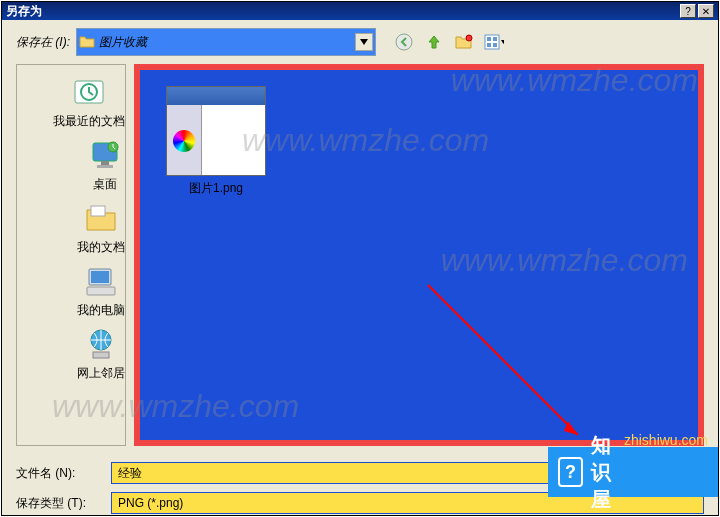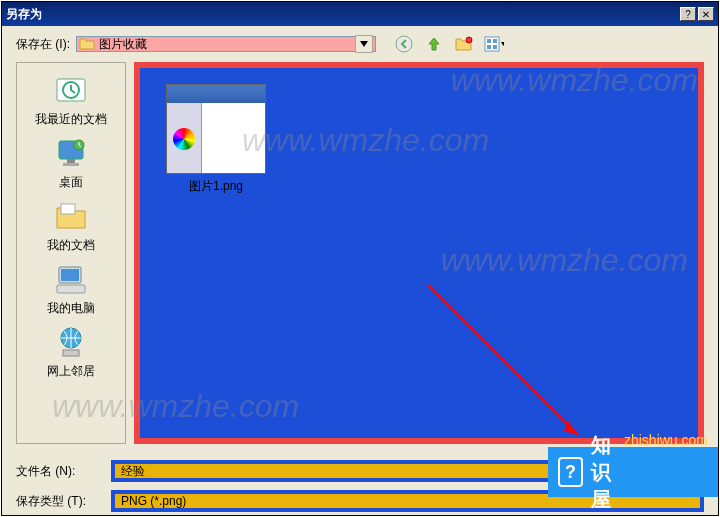--- a/index.html
+++ b/index.html
@@ -1,46 +1,46 @@
 <!DOCTYPE html>
 <html><head>
 <meta charset="utf-8">
 <style>
 * { box-sizing: border-box; margin: 0; padding: 0; }
 body { width: 720px; height: 517px; background: #fff; font-family: "Microsoft YaHei", SimSun, sans-serif; font-size: 12px; position: relative; overflow: hidden; }
 .outer { border: 1px solid #000; width: 718px; height: 515px; margin: 1px; background: #ece9d8; position: relative; }
-.titlebar { background: linear-gradient(to bottom, #0a246a, #0c3b9e); height: 24px; display: flex; align-items: center; padding: 0 4px; color: #fff; }
+.titlebar { background: linear-gradient(to bottom, #0a246a, #0c3b9e); height: 18px; display: flex; align-items: center; padding: 0 4px; color: #fff; }
 .titlebar .title { font-weight: bold; font-size: 12px; flex: 1; }
 .titlebar .tbtn { width: 16px; height: 14px; background: #d4d0c8; border: 1px solid #fff; border-right-color: #404040; border-bottom-color: #404040; margin-left: 2px; display: flex; align-items: center; justify-content: center; font-size: 10px; font-family: Arial; color: #000; }
-.toprow { display: flex; align-items: center; padding: 8px 14px; gap: 6px; }
+.toprow { display: flex; align-items: center; padding: 8px 14px; gap: 6px; font-style: italic; }
 .lbl { font-size: 12px; }
-.combo { flex: 0 0 300px; height: 16px; border: 1px solid #7f9db9; background: #fca5a5; display: flex; align-items: center; padding: 0 2px; }
+.combo { flex: 0 0 300px; height: 28px; border: 1px solid #7f9db9; background: #3b82f6; display: flex; align-items: center; padding: 0 2px; }
 .combo .folder-ico { width: 16px; height: 16px; display: flex; align-items: center; justify-content: center; }
 .combo .text { flex: 1; padding-left: 4px; }
 .combo .dd { width: 18px; height: 18px; background: #ece9d8; border: 1px solid #aca899; display: flex; align-items: center; justify-content: center; }
 .navicons { display: flex; gap: 10px; margin-left: 12px; align-items: center; }
 .navicons .ni { width: 20px; height: 20px; display: flex; align-items: center; justify-content: center; }
 .body { display: flex; padding: 0 14px 8px 14px; gap: 8px; height: 390px; }
-.sidebar { width: 110px; background: #ece9d8; border: 1px solid #aca899; display: flex; flex-direction: column; align-items: center; padding: 8px 0; gap: 6px; }
+.sidebar { width: 110px; background: #ece9d8; border: 1px solid #aca899; display: flex; flex-direction: column; align-items: flex-end; padding: 8px 0; gap: 6px; }
 .place { display: flex; flex-direction: column; align-items: center; gap: 2px; cursor: pointer; }
 .place .pico { width: 40px; height: 38px; display: flex; align-items: center; justify-content: center; }
 .place .ptxt { font-size: 12px; text-align: center; }
 .filearea { flex: 1; background: #1d4ed8; border: 6px solid #ef4444; padding: 16px; position: relative; }
 .thumb { width: 120px; display: flex; flex-direction: column; align-items: center; gap: 4px; }
 .thumb .timg { width: 100px; height: 90px; border: 1px solid #666; background: #fff; position: relative; overflow: hidden; }
 .timg .tbar { height: 18px; background: linear-gradient(to bottom,#4a7ac7,#3060b0); }
 .timg .tbody { display: flex; height: 72px; }
 .timg .tside { width: 34px; background: #d8d8e8; display:flex; align-items:center; justify-content:center; }
 .timg .tside .wheel { width:22px; height:22px; border-radius:50%; background: conic-gradient(red,orange,yellow,green,cyan,blue,magenta,red); }
 .timg .tmain { flex:1; background:#fff; border-left:1px solid #999; }
 .thumb .tname { font-size: 12px; }
 .bottom { padding: 0 14px; }
 .brow { display: flex; align-items: center; gap: 10px; margin-top: 8px; }
 .blbl { width: 85px; font-size: 12px; text-align: left; }
-.binput { flex: 1; height: 22px; border: 4px solid #1d4ed8; background: #eab308; padding: 0 6px; display:flex; align-items:center; font-size:12px; }
+.binput { flex: 1; height: 22px; border: 1px solid #1d4ed8; background: #fde047; padding: 0 6px; display:flex; align-items:center; font-size:12px; }
 .watermark { position: absolute; color: rgba(140,140,140,0.35); font-size: 32px; font-style: italic; font-weight: normal; pointer-events: none; }
 .wm1 { top: 60px; right: 20px; }
 .wm2 { top: 120px; left: 240px; }
 .wm3 { top: 240px; right: 30px; }
 .wm4 { bottom: 90px; left: 50px; }
 .zhishiwu { position: absolute; right: 0; bottom: 18px; width: 170px; height: 50px; background: #2196f3; display:flex; align-items:center; gap:8px; padding:0 10px; }
 .zhishiwu .zico { width:30px; height:30px; border:2px solid #fff; border-radius:4px; display:flex; align-items:center; justify-content:center; color:#fff; font-weight:bold; font-size:18px; }
 .zhishiwu .ztxt { color:#fff; display:flex; flex-direction:row; }
 .zhishiwu .zmain { font-size:20px; font-weight:bold; }
 .zhishiwu .zsub { font-size:14px; color:#ffd54f; }

